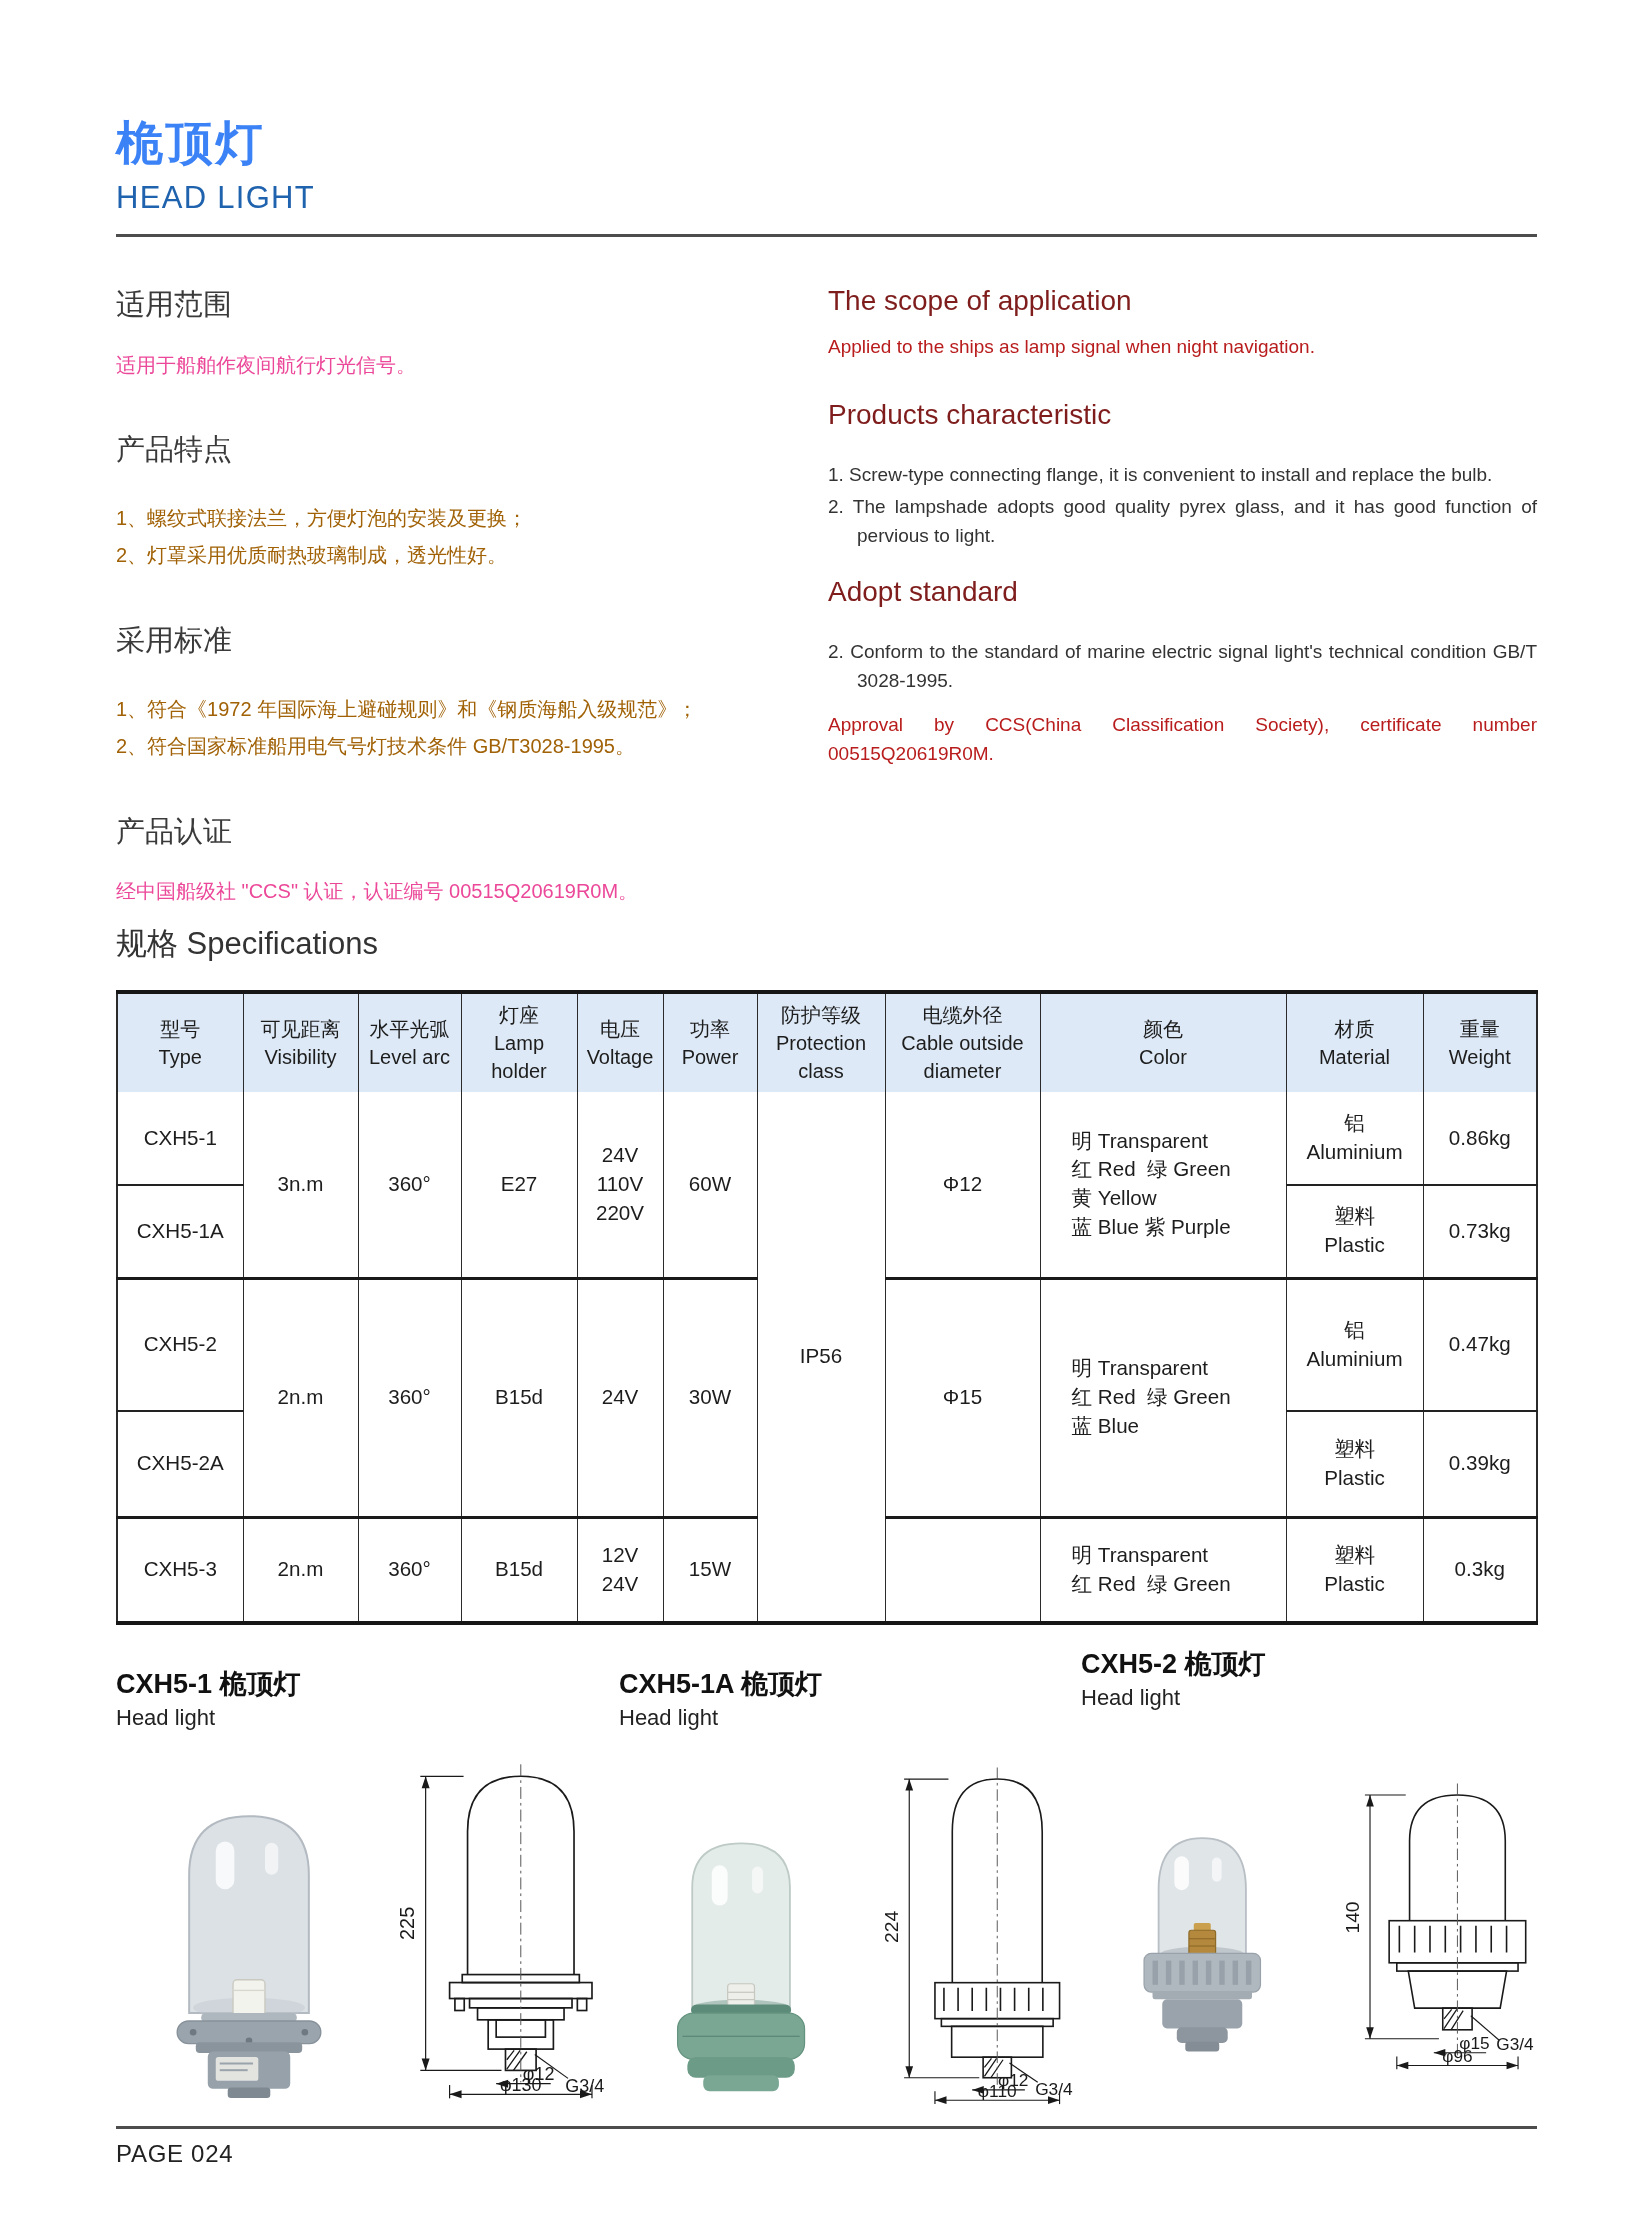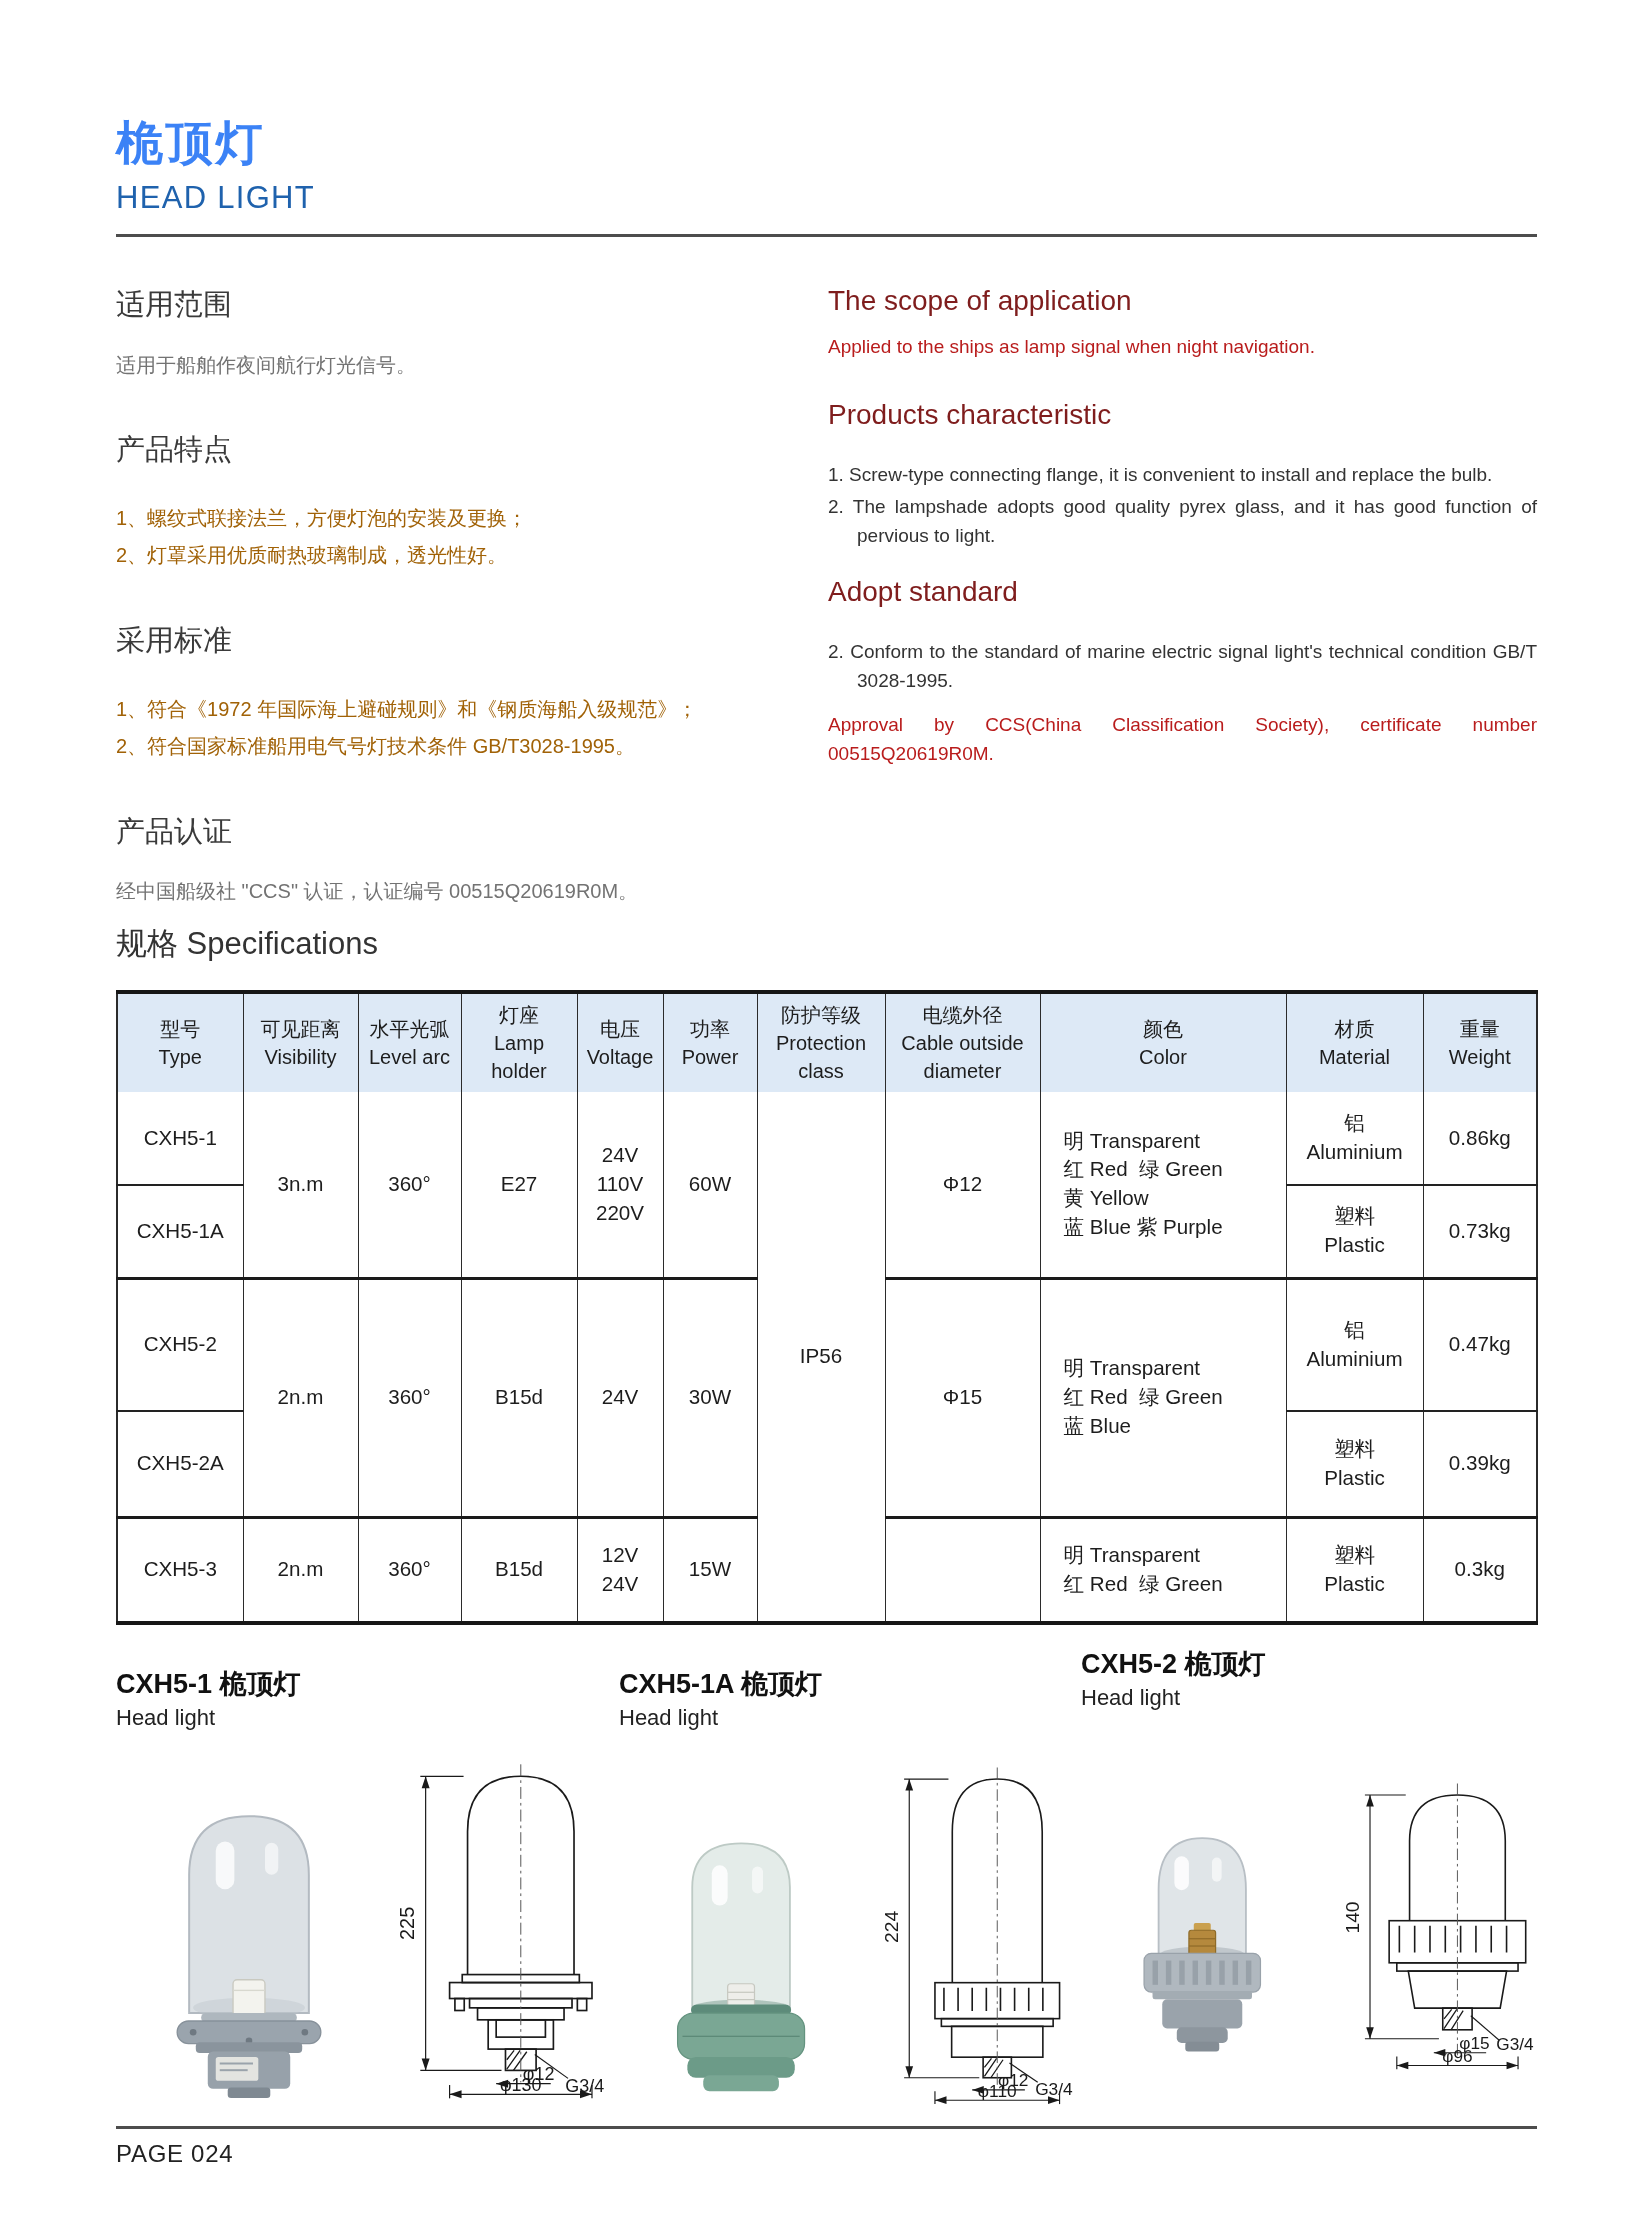--- a/index.html
+++ b/index.html
@@ -13,41 +13,41 @@
 
   
   .title-zh { font-size:47px; font-weight:600; color:#3b82f6; letter-spacing:2.7px; }
   .title-en { font-size:31px; font-weight:500; color:#1f62ad; margin-top:5.3px; letter-spacing:1.3px; }
   .rule { background:#4d4d4d; height:2.7px; width:1421px; }
 
   
   .cols { left:116px; top:285px; width:1421px; display:grid; grid-template-columns:712px 709px; }
   .colL { padding-right:53px; }
   .zh-h { font-size:29px; font-weight:500; color:#3a3a3a; }
-  .zh-p { font-size:20px; color:#737373; line-height:1.75; margin-top:22.6px; }
+  .zh-p { font-size:20px; color:#ec4899; line-height:1.75; margin-top:22.6px; }
   .zh-items p { font-size:20px; color:#a16207; line-height:1.85; }
   .en-h { font-size:28px; font-weight:500; color:#7f1d1d; }
   .en-p { font-size:19px; color:#b91c1c; line-height:1.5; margin-top:16px; text-align:justify; }
   .en-item { font-size:19px; color:#333; line-height:1.5; padding-left:29px; text-indent:-29px; text-align:justify; margin-top:4px; }
   .mt70 { margin-top:47px; } .mt56 { margin-top:37px; } .mt40 { margin-top:26px; } .mt26 { margin-top:30px; }
 
   
   .spec-h { font-size:31px; font-weight:500; color:#333; }
   table { border-collapse:collapse; table-layout:fixed; width:1421px;
     border-left:2px solid #2b2b2b; border-right:2px solid #2b2b2b;
     border-top:4px solid #161616; border-bottom:4px solid #161616; }
   th,td { border:1.3px solid #2b2b2b; text-align:center; vertical-align:middle;
     font-size:20.6px; color:#1d1d1d; line-height:1.4; overflow:hidden; }
   th { background:#dde9f6; font-weight:400; font-size:20px; border-top:0; border-bottom:0; height:100px; }
   tbody tr.r1 td { border-top:0; }
   tr.grp td { border-top:3.3px solid #1a1a1a; }
   tr.sub td { border-top:2px solid #222; }
   tr.h140 { height:93px; } tr.h200 { height:133px; } tr.h160 { height:106px; }
   .pre { white-space:pre-wrap; }
-  .color-cell { text-align:left; padding-left:23px; }
+  .color-cell { text-align:left; padding-left:31px; }
 
   
   .fig { position:absolute; }
   .fig-model { font-size:27px; font-weight:700; color:#111; }
   .fig-sub { font-size:22px; color:#222; margin-top:2.7px; }
   .fig-row { display:flex; align-items:flex-end; gap:9.3px; margin-top:24px; }
   svg text { font-family:"Liberation Sans","DejaVu Sans",sans-serif; fill:#1a1a1a; }
 
   
   .footer-text { font-size:24px; color:#222; letter-spacing:0.7px; }

